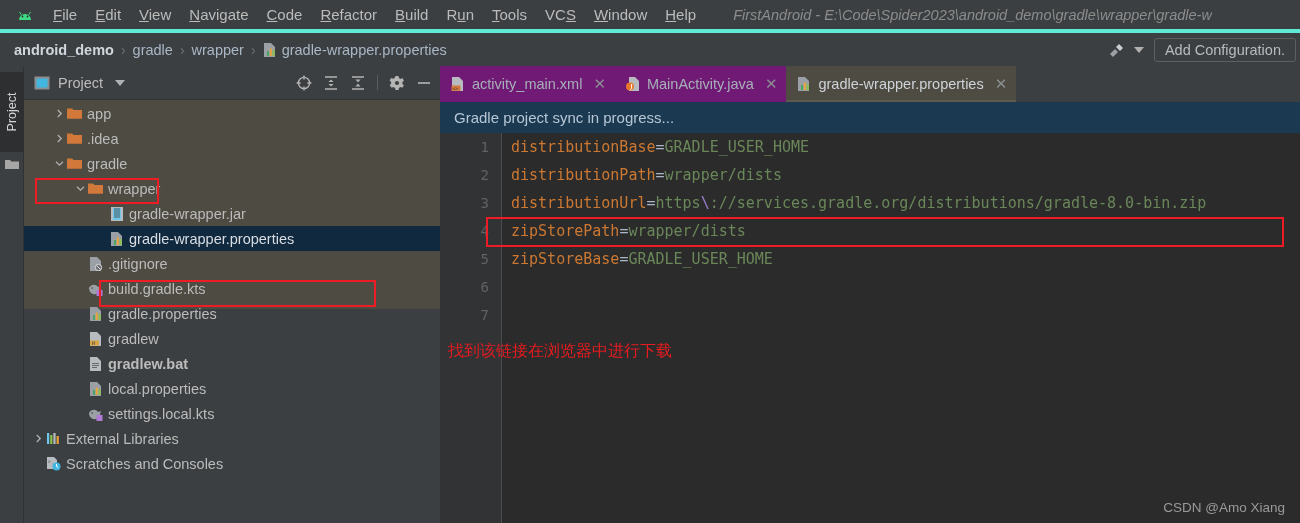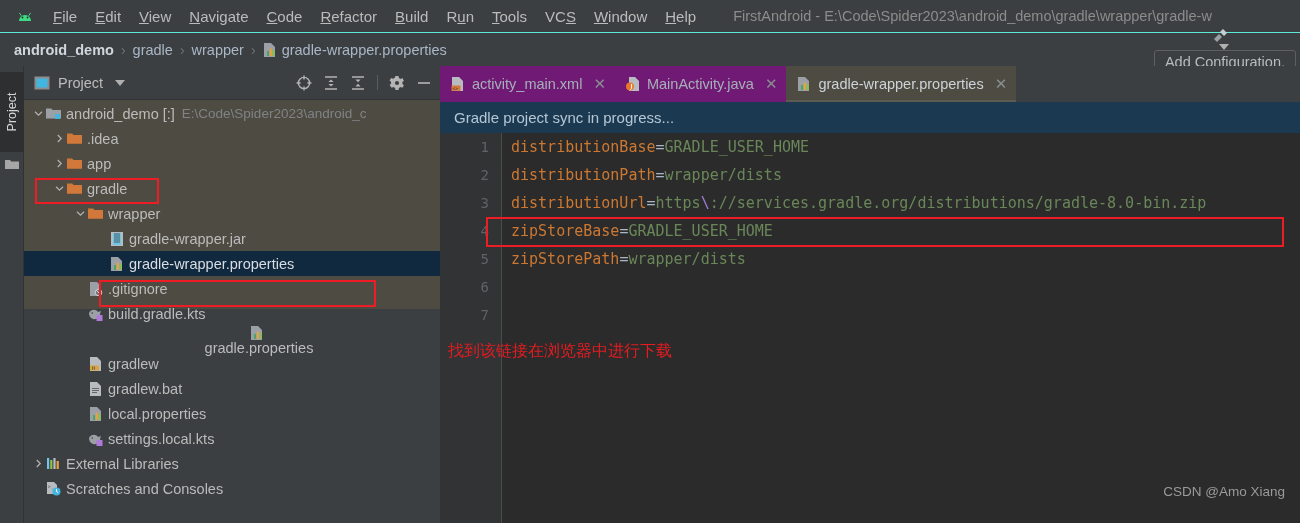--- a/index.html
+++ b/index.html
@@ -8,41 +8,41 @@
     background: #3c3f41;
     font-family: "Liberation Sans", sans-serif;
     overflow: hidden;
   }
   #app { position: relative; width: 1300px; height: 523px; }
 
   
   .menubar {
     position: absolute; left: 0; top: 0; width: 1300px; height: 33px;
     background: #3c3f41; display: flex; align-items: center;
-    border-bottom: 1px solid #5eead4;
+    border-bottom: 4px solid #5eead4;
   }
   .android-logo { width: 26px; margin-left: 12px; display: flex; justify-content: center; }
   .menu-item {
     color: #bbbbbb; font-size: 15px; padding: 2px 9px; white-space: nowrap;
   }
   .menu-item .mn { text-decoration: underline; }
   .win-title {
     margin-left: 28px; color: #8c8c8c; font-size: 14.5px;
-    white-space: nowrap; overflow: hidden;
+    white-space: nowrap; overflow: hidden; font-style: italic;
   }
 
   
   .navbar {
     position: absolute; left: 0; top: 33px; width: 1300px; height: 33px;
     background: #3c3f41; display: flex; align-items: center;
   }
   .crumb { color: #a9b7c6; font-size: 14.5px; display: flex; align-items: center; }
   .crumb.root { color: #cfd6dd; font-weight: bold; margin-left: 14px; }
   .crumb-sep { color: #6d7275; font-size: 14px; margin: 0 7px; }
-  .navbar-right { margin-left: auto; display: flex; align-items: center; padding-right: 4px; flex-direction: column; }
+  .navbar-right { margin-left: auto; display: flex; align-items: center; padding-right: 4px; }
   .run-conf-btn {
     border: 1px solid #5e6060; border-radius: 3px; color: #b7bcc0;
     font-size: 14.5px; padding: 3px 10px; margin-left: 10px; white-space: nowrap;
     background: #3c3f41;
   }
   .caret-down {
     width: 0; height: 0; border-left: 5px solid transparent;
     border-right: 5px solid transparent; border-top: 6px solid #b0b0b0;
     margin-left: 8px;
   }
@@ -129,21 +129,21 @@
   .tk-comment { color: #808080; }
   .tk-key { color: #cc7832; }
   .tk-eq { color: #a9b7c6; }
   .tk-val { color: #6a8759; }
   .tk-esc { color: #9b7fd4; }
   .annot-cn {
     position: absolute; left: 8px; top: 208px;
     color: #e51b20; font-size: 16px; font-family: "DejaVu Sans", sans-serif;
   }
   .watermark {
-    position: absolute; right: 15px; bottom: 24px; color: #9a9a9a; font-size: 13.5px;
+    position: absolute; right: 15px; bottom: 8px; color: #9a9a9a; font-size: 13.5px;
   }
 </style>
 </head>
 <body>
 
 <div id="app">
 
   <div class="menubar">
     <div class="android-logo">
       <svg width="20" height="14" viewBox="0 0 20 14">
@@ -260,56 +260,43 @@
         <span style="display:flex;">
           <svg width="16" height="16" viewBox="0 0 16 16">
               <path d="M2 8h12" stroke="#b4b4b4" stroke-width="1.6"></path>
             </svg>
         </span>
       </div>
     </div>
     <div class="tree">
       <div class="tree-bg-olive"></div>
       <div id="tree-rows" style="position:relative;">
-          <div class="row" style="padding-left: 8px;">
-            <span class="arrow"><svg width="9" height="9" viewBox="0 0 9 9">
-                <path d="M1 2.8l3.5 3.4L8 2.8" stroke="#b0b0b0" stroke-width="1.3" fill="none"></path>
-              </svg></span>
-            <span class="ficon" style="display: flex;">
-              <svg width="15" height="13" viewBox="0 0 15 13">
-                <path d="M0 1.5h5.2L6.6 3H15v8.5H0z" fill="#9aa0a6"></path>
-                <rect x="9" y="7" width="5" height="5" fill="#40b6e0"></rect>
-              </svg>
-            </span>
-            <span class="lbl">android_demo [:]</span>
-            <span class="subpath">E:\Code\Spider2023\android_c</span>
-          </div>
           <div class="row" style="padding-left: 29px;">
             <span class="arrow"><svg width="9" height="9" viewBox="0 0 9 9">
                 <path d="M2.8 1l3.4 3.5L2.8 8" stroke="#b0b0b0" stroke-width="1.3" fill="none"></path>
               </svg></span>
             <span class="ficon" style="display: flex;">
               <svg width="15" height="13" viewBox="0 0 15 13">
                 <path d="M0 1.5h5.2L6.6 3H15v8.5H0z" fill="#cc7832"></path>
                 <path d="M0 3h15v8.5H0z" fill="#d2783a"></path>
               </svg>
             </span>
-            <span class="lbl">.idea</span>
+            <span class="lbl">app</span>
           </div>
           <div class="row" style="padding-left: 29px;">
             <span class="arrow"><svg width="9" height="9" viewBox="0 0 9 9">
                 <path d="M2.8 1l3.4 3.5L2.8 8" stroke="#b0b0b0" stroke-width="1.3" fill="none"></path>
               </svg></span>
             <span class="ficon" style="display: flex;">
               <svg width="15" height="13" viewBox="0 0 15 13">
                 <path d="M0 1.5h5.2L6.6 3H15v8.5H0z" fill="#cc7832"></path>
                 <path d="M0 3h15v8.5H0z" fill="#d2783a"></path>
               </svg>
             </span>
-            <span class="lbl">app</span>
+            <span class="lbl">.idea</span>
           </div>
           <div class="row" style="padding-left: 29px;">
             <span class="arrow"><svg width="9" height="9" viewBox="0 0 9 9">
                 <path d="M1 2.8l3.5 3.4L8 2.8" stroke="#b0b0b0" stroke-width="1.3" fill="none"></path>
               </svg></span>
             <span class="ficon" style="display: flex;">
               <svg width="15" height="13" viewBox="0 0 15 13">
                 <path d="M0 1.5h5.2L6.6 3H15v8.5H0z" fill="#cc7832"></path>
                 <path d="M0 3h15v8.5H0z" fill="#d2783a"></path>
               </svg>
@@ -366,21 +353,21 @@
             <span class="arrow"></span>
             <span class="ficon" style="display: flex;">
               <svg width="15" height="14" viewBox="0 0 15 14">
                 <path d="M1 6c2-4 7-4 9-1l3-1-1 3c1 3-3 6-7 5-3-1-4-4-4-6z" fill="#9aa0a6"></path>
                 <circle cx="4.2" cy="6" r="0.8" fill="#3c3f41"></circle>
                 <rect x="8.5" y="8" width="6" height="6" fill="#b07bd6"></rect>
               </svg>
             </span>
             <span class="lbl">build.gradle.kts</span>
           </div>
-          <div class="row" style="padding-left: 50px; flex-direction: column;">
+          <div class="row" style="padding-left: 50px;">
             <span class="arrow"></span>
             <span class="ficon" style="display: flex;">
               <svg width="14" height="14" viewBox="0 0 14 14">
                 <path d="M1 0h7l4 4v10H1z" fill="#9aa0a6"></path>
                 <rect x="4" y="8" width="2" height="5" fill="#4aa564"></rect>
                 <rect x="6.8" y="5.5" width="2" height="7.5" fill="#e8a33d"></rect>
                 <rect x="9.6" y="7" width="2" height="6" fill="#8bc34a"></rect>
               </svg>
             </span>
             <span class="lbl">gradle.properties</span>
@@ -389,21 +376,21 @@
             <span class="arrow"></span>
             <span class="ficon" style="display: flex;">
               <svg width="14" height="14" viewBox="0 0 14 14">
                 <path d="M1 0h7l4 4v10H1z" fill="#b8bcc0"></path>
                 <rect x="1" y="8.5" width="9" height="5" fill="#d9a441"></rect>
                 <text x="3" y="12.6" font-size="5" fill="#3c3f41" font-family="monospace">H</text>
               </svg>
             </span>
             <span class="lbl">gradlew</span>
           </div>
-          <div class="row" style="padding-left: 50px;">
+          <div class="row" style="padding-left: 50px; font-weight: bold;">
             <span class="arrow"></span>
             <span class="ficon" style="display: flex;">
               <svg width="14" height="14" viewBox="0 0 14 14">
                 <path d="M1 0h7l4 4v10H1z" fill="#b8bcc0"></path>
                 <path d="M3 6.5h7M3 8.5h7M3 10.5h5" stroke="#5a5c5e" stroke-width="0.9"></path>
               </svg>
             </span>
             <span class="lbl">gradlew.bat</span>
           </div>
           <div class="row" style="padding-left: 50px;">
@@ -507,22 +494,22 @@
           <div class="ln">3</div>
           <div class="ln">4</div>
           <div class="ln">5</div>
           <div class="ln">6</div>
           <div class="ln">7</div>
         </div>
       <div class="code-lines" id="code-lines">
           <div class="cl"><span class="tk-key">distributionBase</span><span class="tk-eq">=</span><span class="tk-val">GRADLE_USER_HOME</span></div>
           <div class="cl"><span class="tk-key">distributionPath</span><span class="tk-eq">=</span><span class="tk-val">wrapper/dists</span></div>
           <div class="cl"><span class="tk-key">distributionUrl</span><span class="tk-eq">=</span><span class="tk-val">https</span><span class="tk-esc">\</span><span class="tk-val">://services.gradle.org/distributions/gradle-8.0-bin.zip</span></div>
+          <div class="cl"><span class="tk-key">zipStorePath</span><span class="tk-eq">=</span><span class="tk-val">wrapper/dists</span></div>
           <div class="cl"><span class="tk-key">zipStoreBase</span><span class="tk-eq">=</span><span class="tk-val">GRADLE_USER_HOME</span></div>
-          <div class="cl"><span class="tk-key">zipStorePath</span><span class="tk-eq">=</span><span class="tk-val">wrapper/dists</span></div>
           <div class="cl"></div>
         </div>
       <div class="redbox" style="left:46px; top:84px; width:798px; height:30px;"></div>
       <div class="annot-cn">找到该链接在浏览器中进行下载</div>
       <div class="watermark">CSDN @Amo Xiang</div>
     </div>
   </div>
 
 </div>
 

